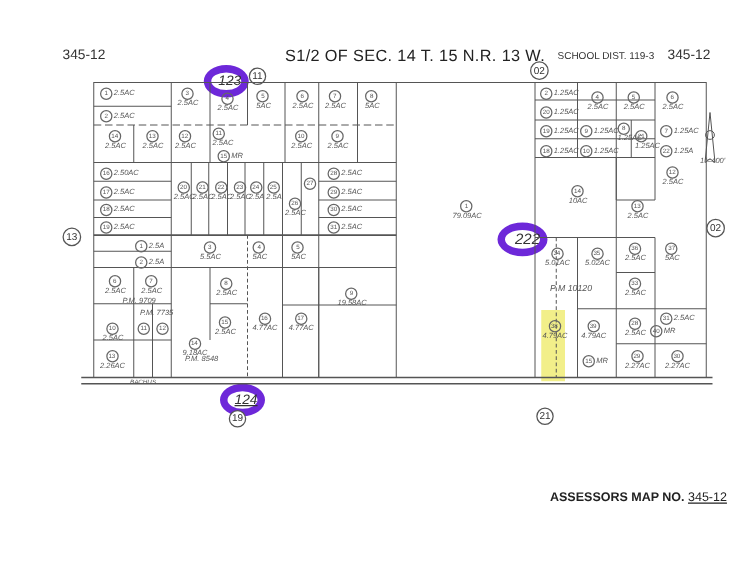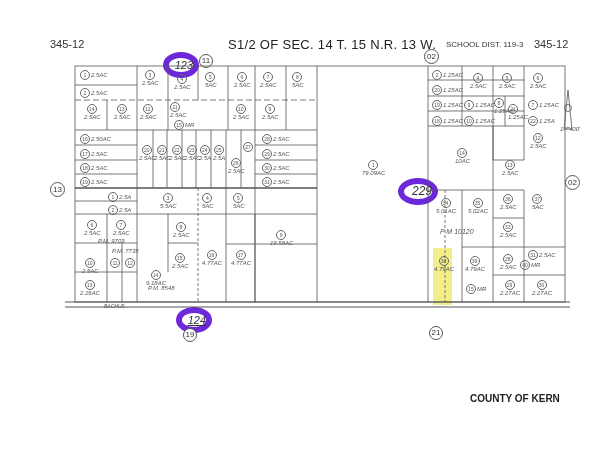--- a/index.html
+++ b/index.html
@@ -20,21 +20,21 @@
 
 <div class="hdr" style="left:50px;top:38px;">345-12</div>
 <div class="title">S1/2 OF SEC. 14 T. 15 N.R. 13 W.</div>
 <div class="hdr" style="left:426px;top:40px;font-size:8px;padding-left:20px;">SCHOOL DIST. 119-3</div>
 <div class="hdr" style="left:534px;top:38px;">345-12</div>
 
 <div class="oval" style="left:163px;top:52px;width:24px;height:14px;line-height:14px;">123</div>
 <div class="circ" style="left:199px;top:54px;width:12px;height:12px;line-height:12px;">11</div>
 <div class="circ" style="left:424px;top:49px;width:13px;height:13px;line-height:13px;">02</div>
 <div class="circ" style="left:50px;top:182px;width:13px;height:13px;line-height:13px;">13</div>
-<div class="oval" style="left:398px;top:178px;width:28px;height:15px;line-height:15px;font-size:12px;">229</div>
+<div class="oval" style="left:398px;top:178px;width:28px;height:15px;line-height:15px;font-size:12px;">222</div>
 <div class="circ" style="left:565px;top:175px;width:13px;height:13px;line-height:13px;">02</div>
 <div class="oval" style="left:176px;top:307px;width:24px;height:14px;line-height:14px;text-decoration:underline;">124</div>
 <div class="circ" style="left:183px;top:328px;width:12px;height:12px;line-height:12px;">19</div>
 <div class="circ" style="left:429px;top:326px;width:12px;height:12px;line-height:12px;">21</div>
 
 <div class="hl" style="left:433px;top:248px;width:19px;height:57px;"></div>
 
 <svg width="600" height="460" viewBox="0 0 600 460">
   <g stroke="#555" stroke-width="0.8" fill="none">
 
@@ -205,14 +205,14 @@
 <div class="lbl" style="left:434px;top:256px;text-align:center;"><span class="pn">38</span><br><span>4.79AC</span></div>
 <div class="lbl" style="left:465px;top:256px;text-align:center;"><span class="pn">39</span><br><span>4.79AC</span></div>
 <div class="lbl" style="left:500px;top:254px;text-align:center;"><span class="pn">28</span><br><span>2.5AC</span></div>
 <div class="lbl" style="left:528px;top:250px;"><span class="pn">31</span><span>2.5AC</span></div>
 <div class="lbl" style="left:520px;top:260px;"><span class="pn">40</span><span>MR</span></div>
 <div class="lbl" style="left:466px;top:284px;"><span class="pn">15</span><span>MR</span></div>
 <div class="lbl" style="left:500px;top:280px;text-align:center;"><span class="pn">29</span><br><span>2.27AC</span></div>
 <div class="lbl" style="left:532px;top:280px;text-align:center;"><span class="pn">30</span><br><span>2.27AC</span></div>
 
 <div class="footer">
-  <div style="padding-left:30px;">COUNTY OF KERN</div>
+  <div><span>ASSESSORS MAP NO.</span> <span class="num">345-12</span></div>
 </div>
 
 </body></html>

